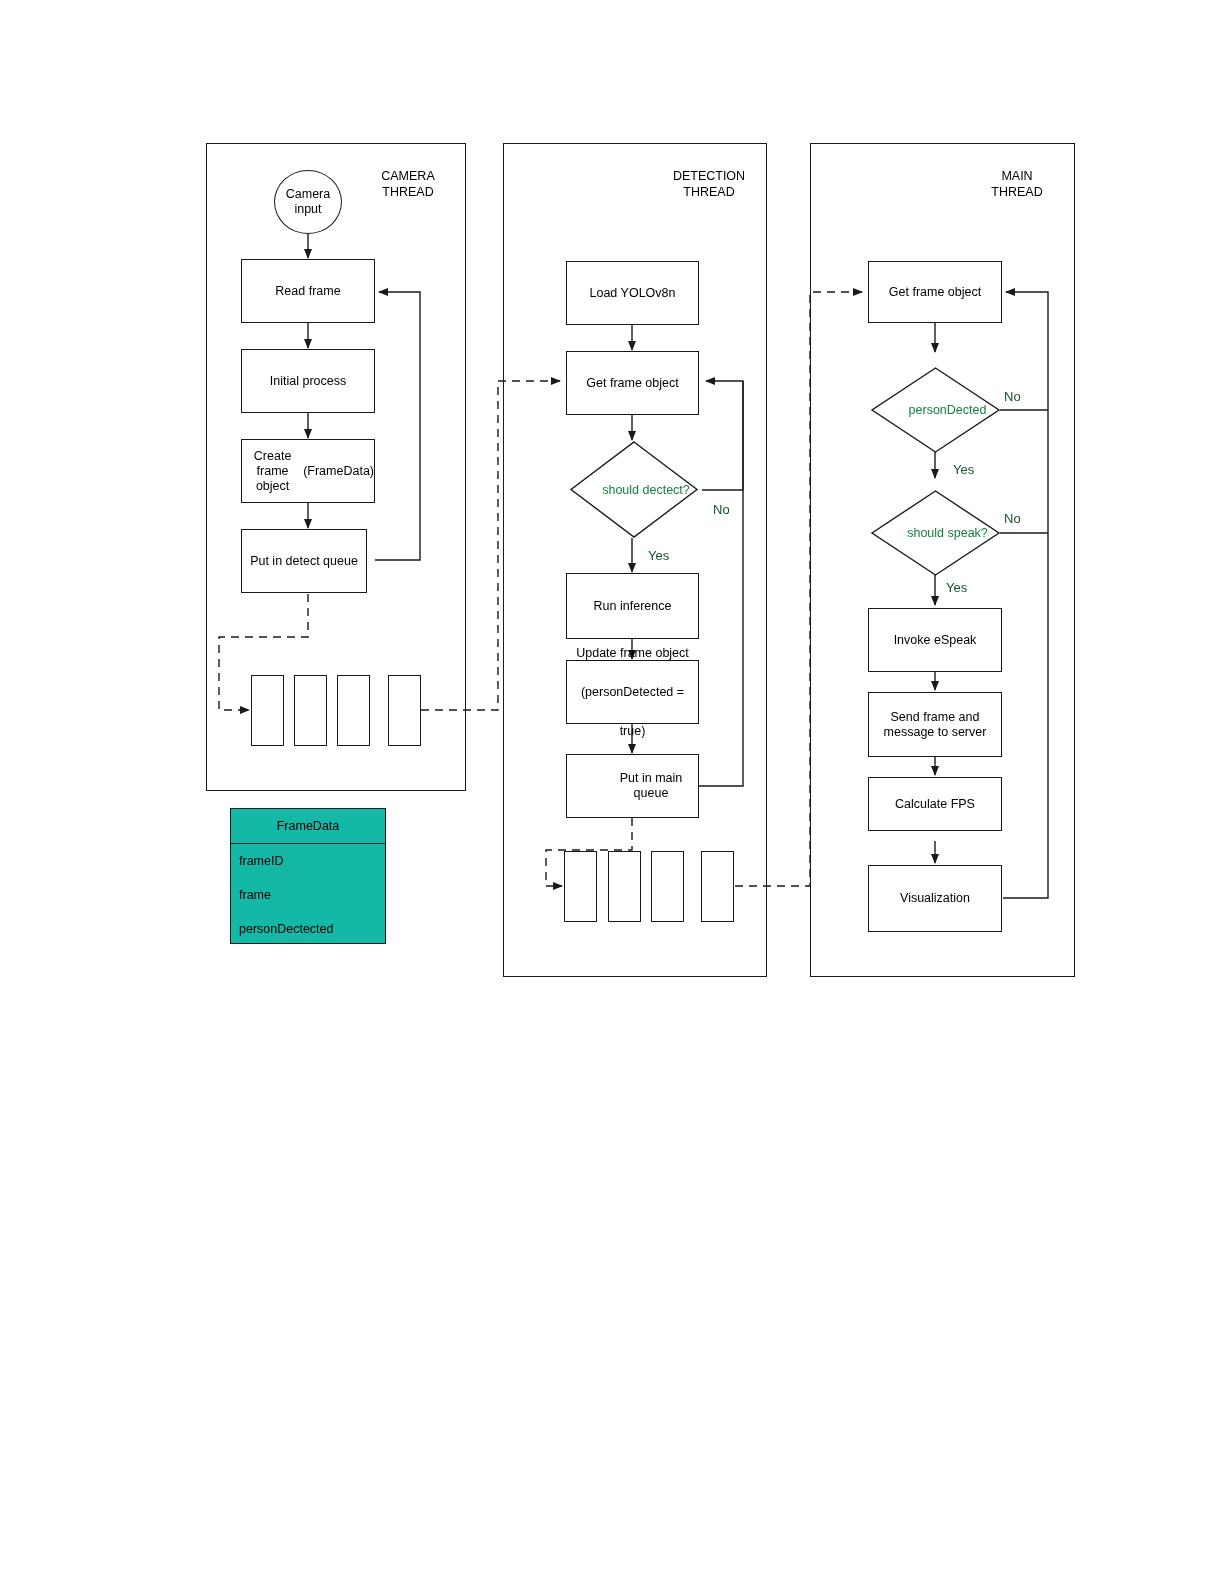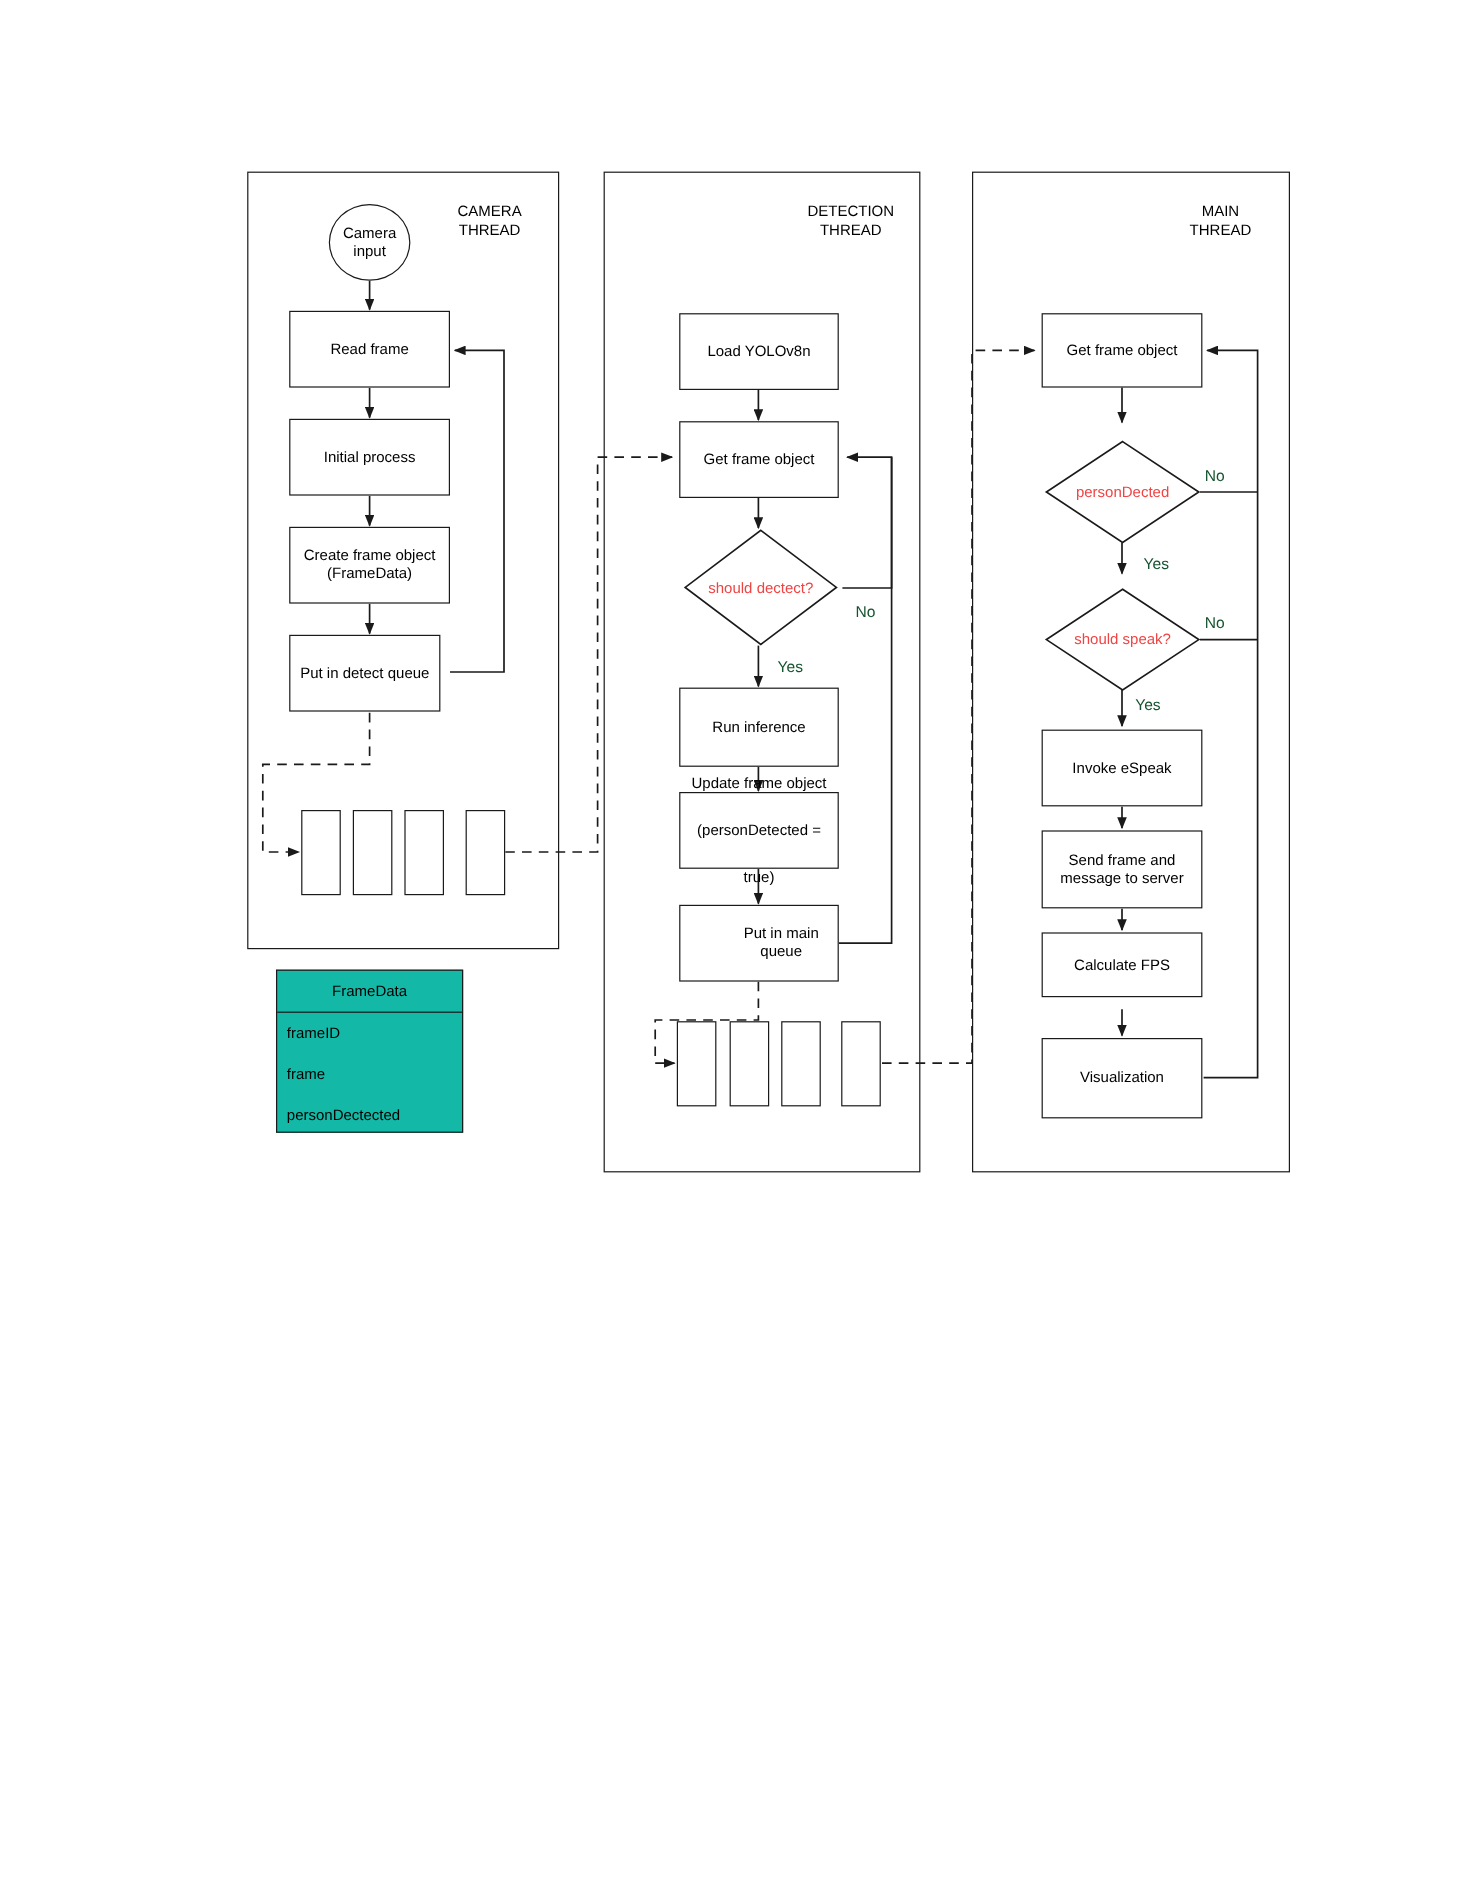--- a/index.html
+++ b/index.html
@@ -16,23 +16,23 @@
   .lane{position:absolute;box-sizing:border-box;background:#ffffff;border:1px solid #1a1a1a;}
   .lane-title{position:absolute;font-size:12.5px;line-height:16px;text-align:center;color:#000;}
   .edge-label{position:absolute;font-size:13px;line-height:14px;color:#14532d;}
   .classbox{position:absolute;box-sizing:border-box;background:#14b8a6;border:1px solid #1a1a1a;}
   .class-title{height:34px;display:flex;align-items:center;justify-content:center;
                border-bottom:1px solid #1a1a1a;font-size:12.5px;}
   .class-attrs{padding:10px 8px 0 8px;}
   .class-attrs div{font-size:12.5px;line-height:14px;margin-bottom:20px;}
   .diamond{position:absolute;}
   .diamond svg{position:absolute;left:0;top:0;overflow:visible;}
-  .diamond span{position:absolute;left:0;top:0;width:100%;height:100%;
+  .diamond span{position:absolute;left:12px;top:0;width:100%;height:100%;
                 display:flex;align-items:center;justify-content:center;
-                font-size:12.5px;color:#ef4444;}
+                font-size:12.5px;color:#15803d;}
 </style>
 </head>
 <body>
 
 <div id="stage">
 
   <div class="lane" style="left:206px;top:143px;width:260px;height:648px;"></div>
   <div class="lane-title" style="left:355px;top:168px;width:106px;">
     <div>CAMERA</div>
     <div>THREAD</div>
@@ -105,21 +105,21 @@
   </div>
 
   <div class="node" style="left:241px;top:349px;width:134px;height:64px;">
     <span>Initial process</span>
   </div>
 
   <div class="node" style="left:241px;top:259px;width:134px;height:64px;">
     <span>Read frame</span>
   </div>
 
-  <div class="node" style="left:241px;top:439px;width:134px;height:64px;flex-direction:column;">
+  <div class="node" style="left:241px;top:439px;width:134px;height:64px;flex-direction:row;">
     <span>Create frame object</span>
     <span>(FrameData)</span>
   </div>
 
   <div class="node" style="left:241px;top:529px;width:126px;height:64px;">
     <span>Put in detect queue</span>
   </div>
 
   <div class="qcell" style="left:251px;top:675px;width:33px;height:71px;"></div>
   <div class="qcell" style="left:294px;top:675px;width:33px;height:71px;"></div>

